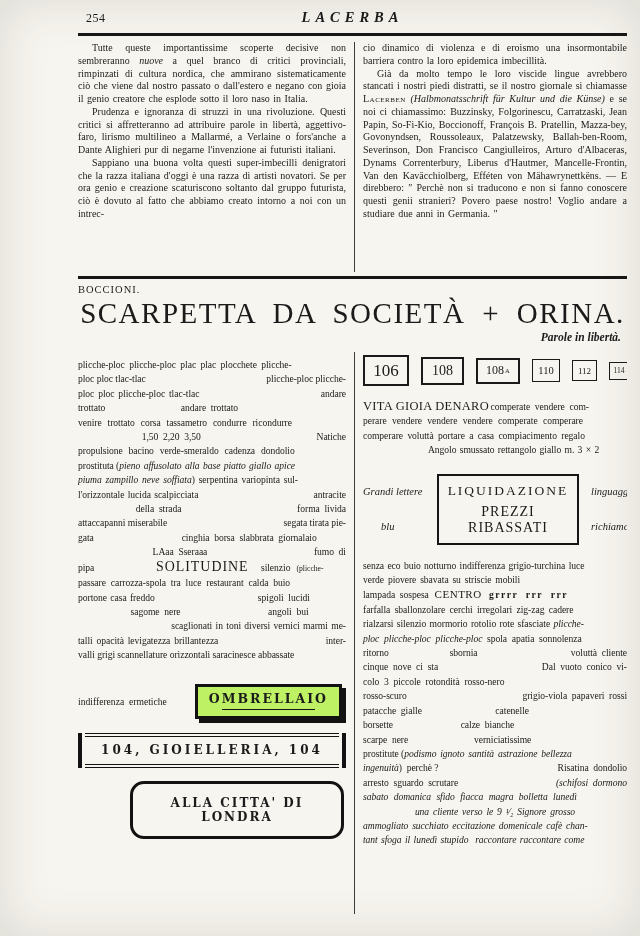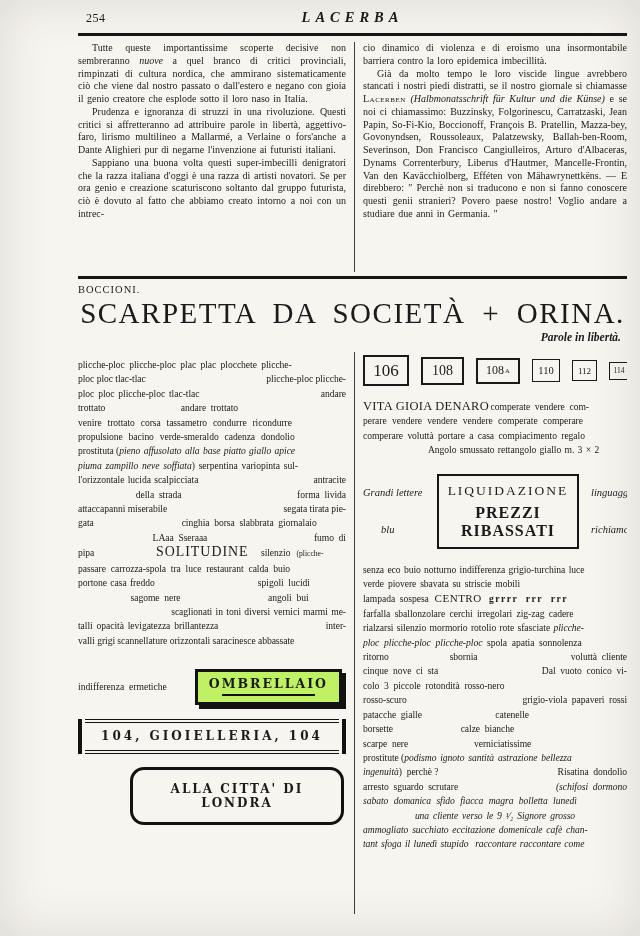--- a/index.html
+++ b/index.html
@@ -63,21 +63,21 @@
   .nb4 { width: 25px; height: 21px; font-size: 9px; border-width: 1.5px; }
   .nb5 { width: 20px; height: 18px; font-size: 7.5px; border-width: 1.5px; }
   
   .liq-row { display: flex; align-items: stretch; margin: 16px 0 14px; }
   .liq-side { display: flex; flex-direction: column; justify-content: space-around; font-style: italic; font-size: 10.5px; }
   .liq-side.l { width: 74px; flex: none; }
   .liq-side.l .ind2 { padding-left: 18px; }
   .liq-side.r { flex: 1; padding-left: 12px; }
   .liq-box { border: 2px solid #161616; text-align: center; padding: 7px 8px; width: 142px; flex: none; }
   .liq1 { font-size: 13.5px; letter-spacing: 2px; }
-  .liq2 { font-size: 16px; letter-spacing: 1px; margin-top: 5px; font-weight: bold; }
+  .liq2 { font-size: 14px; letter-spacing: 1px; margin-top: 5px; }
 </style>
 </head>
 <body>
 
 <div class="page">
 
   <div class="hdr">
     <span class="pgnum">254</span>
     <span class="masthead">LACERBA</span>
   </div>
@@ -118,20 +118,26 @@
             <span class="">andare</span>
           </div>
           <div class="pline">
             <span class="">trottato</span>
             <span class="sp" style="flex: 0.7 1 0%;"></span>
             <span class="">andare  trottato</span>
             <span class="sp" style="flex: 1 1 0%;"></span>
           </div>
           <div class="pline">
             <span class="" style="word-spacing: 3.5px;">venire trottato corsa tassametro condurre ricondurre</span>
+          </div>
+          <div class="pline">
+            <span class="sp" style="flex: 0.55 1 0%;"></span>
+            <span class="">1,50  2,20  3,50</span>
+            <span class="sp" style="flex: 1 1 0%;"></span>
+            <span class="">Natiche</span>
           </div>
           <div class="pline">
             <span class="" style="word-spacing: 3.5px;">propulsione bacino verde-smeraldo cadenza dondolio</span>
           </div>
           <div class="pline">
             <span class="">prostituta (</span>
             <span class="it" style="word-spacing: 1px;">pieno affusolato alla base piatto giallo apice</span>
           </div>
           <div class="pline">
             <span class="it" style="word-spacing: 1.5px;">piuma zampillo neve soffiata</span>

